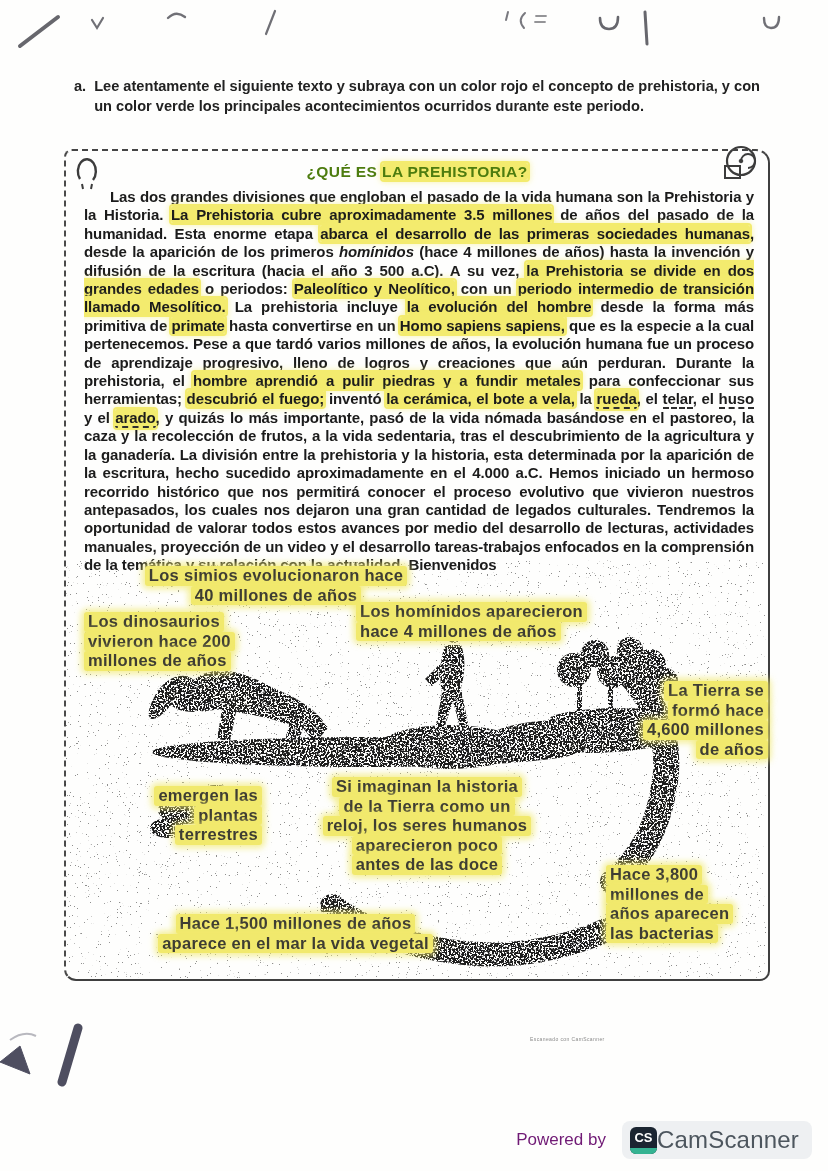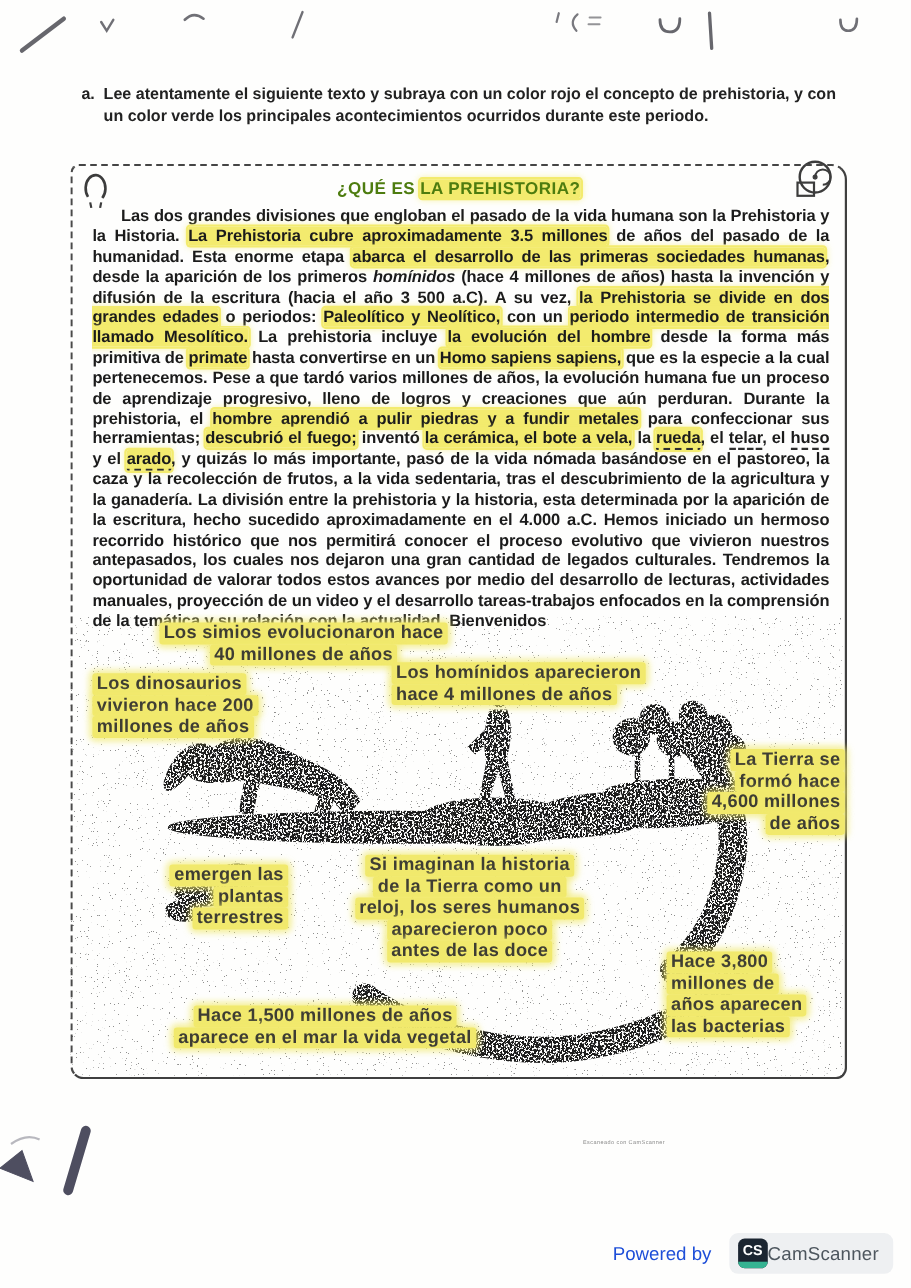--- a/index.html
+++ b/index.html
@@ -28,26 +28,26 @@
   .lab-simios{left:130px;top:566px;width:292px;text-align:center;}
   .lab-dinos{left:84px;top:612px;width:212px;text-align:left;}
   .lab-homin{left:356px;top:602px;width:310px;text-align:left;}
   .lab-tierra{left:556px;top:681px;width:212px;text-align:right;}
   .lab-plantas{left:112px;top:786px;width:150px;text-align:right;}
   .lab-reloj{left:293px;top:777px;width:268px;text-align:center;}
   .lab-bact{left:606px;top:865px;width:165px;text-align:left;}
   .lab-vegetal{left:108px;top:914px;width:375px;text-align:center;}
   
   .footer{position:absolute;right:16px;top:1121px;display:flex;align-items:center;gap:16px;}
-  .powered{font-size:17px;color:#1d4ed8;}
+  .powered{font-size:17px;color:#701a75;}
   .cs-badge{display:flex;align-items:center;background:#eef0f2;border-radius:8px;padding:5px 13px 5px 8px;}
   .cs-logo{position:relative;width:27px;height:27px;border-radius:6px;background:#1b2531;overflow:hidden;}
   .cs-logo .cs-txt{position:absolute;top:1px;left:0;width:100%;text-align:center;color:#fff;font-weight:bold;font-size:13px;line-height:20px;}
   .cs-logo .teal{position:absolute;bottom:0;left:0;width:100%;height:6px;background:#35b392;}
-  .brand{font-size:17px;color:#4d565e;font-weight:500;letter-spacing:.2px;}
+  .brand{font-size:24px;color:#4d565e;font-weight:500;letter-spacing:.2px;}
   .fineprint{position:absolute;left:530px;top:1036px;font-size:5px;color:#8a8a8a;letter-spacing:.4px;}
   .decor{position:absolute;left:0;top:0;pointer-events:none;}
   .illus{position:absolute;left:64px;top:560px;pointer-events:none;}
 </style>
 </head>
 <body>
 
 <div class="page">
 
   <svg class="decor" width="828" height="1171" viewBox="0 0 828 1171">

